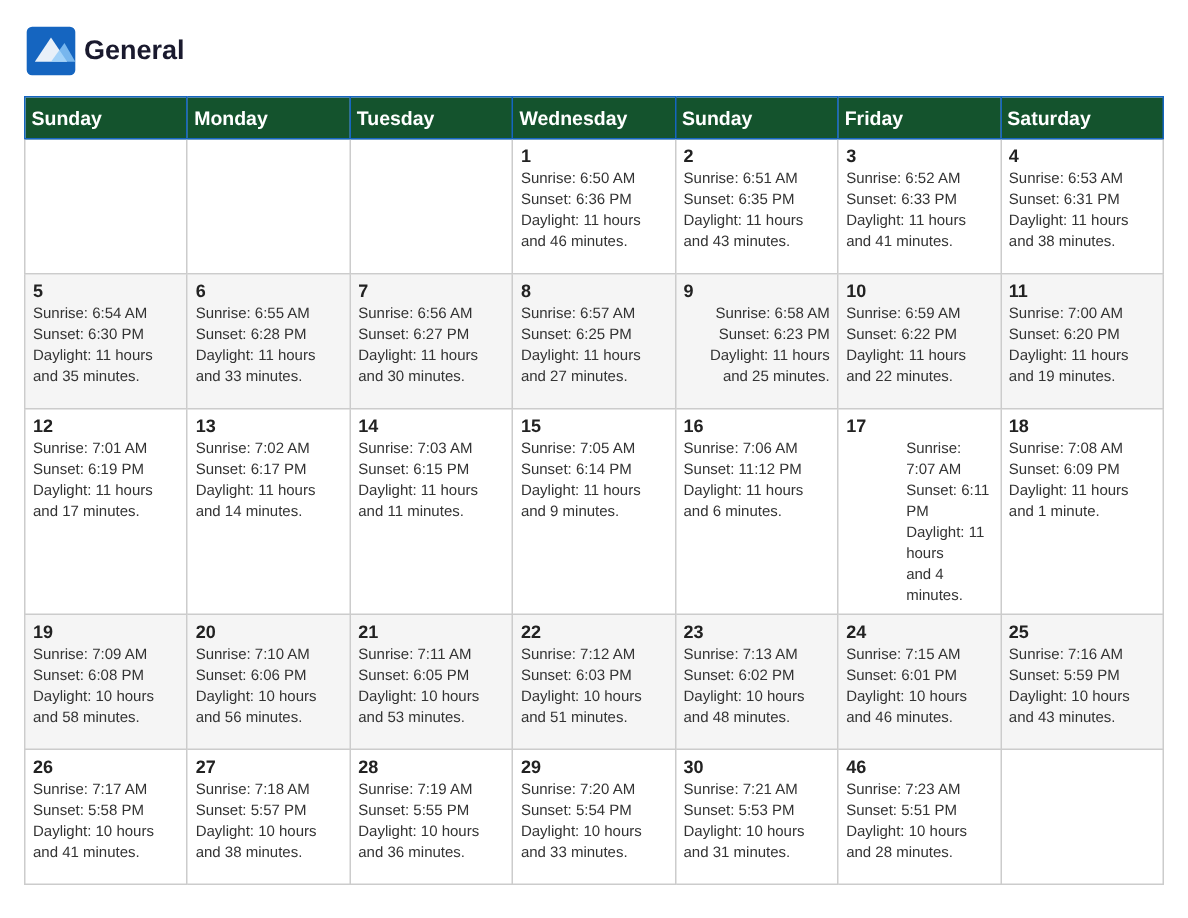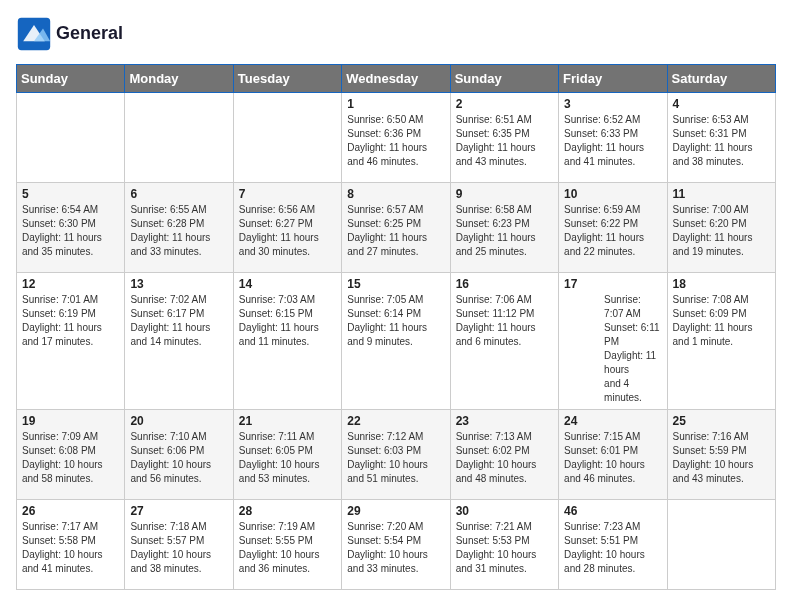--- a/index.html
+++ b/index.html
@@ -43,21 +43,21 @@
     .location {
       font-size: 15px;
       color: #444;
     }
     table {
       width: 100%;
       border-collapse: collapse;
       table-layout: fixed;
     }
     thead tr th {
-      background: #737373;
+      background: #14532d;
       color: #fff;
       font-size: 13px;
       font-weight: bold;
       padding: 6px 4px;
       text-align: left;
       border: 1px solid #1565c0;
     }
     tbody tr td {
       border: 1px solid #ccc;
       vertical-align: top;
@@ -173,21 +173,21 @@
         </td>
         <td>
           <div class="day-num">8</div>
           <div class="day-info" style="white-space: pre-line;">Sunrise: 6:57 AM
 Sunset: 6:25 PM
 Daylight: 11 hours
 and 27 minutes.</div>
         </td>
         <td>
           <div class="day-num">9</div>
-          <div class="day-info" style="white-space: pre-line;">Sunrise: 6:58 AM
+          <div class="day-info" style="white-space: pre-line; text-align: right;">Sunrise: 6:58 AM
 Sunset: 6:23 PM
 Daylight: 11 hours
 and 25 minutes.</div>
         </td>
         <td>
           <div class="day-num">10</div>
           <div class="day-info" style="white-space: pre-line;">Sunrise: 6:59 AM
 Sunset: 6:22 PM
 Daylight: 11 hours
 and 22 minutes.</div>

